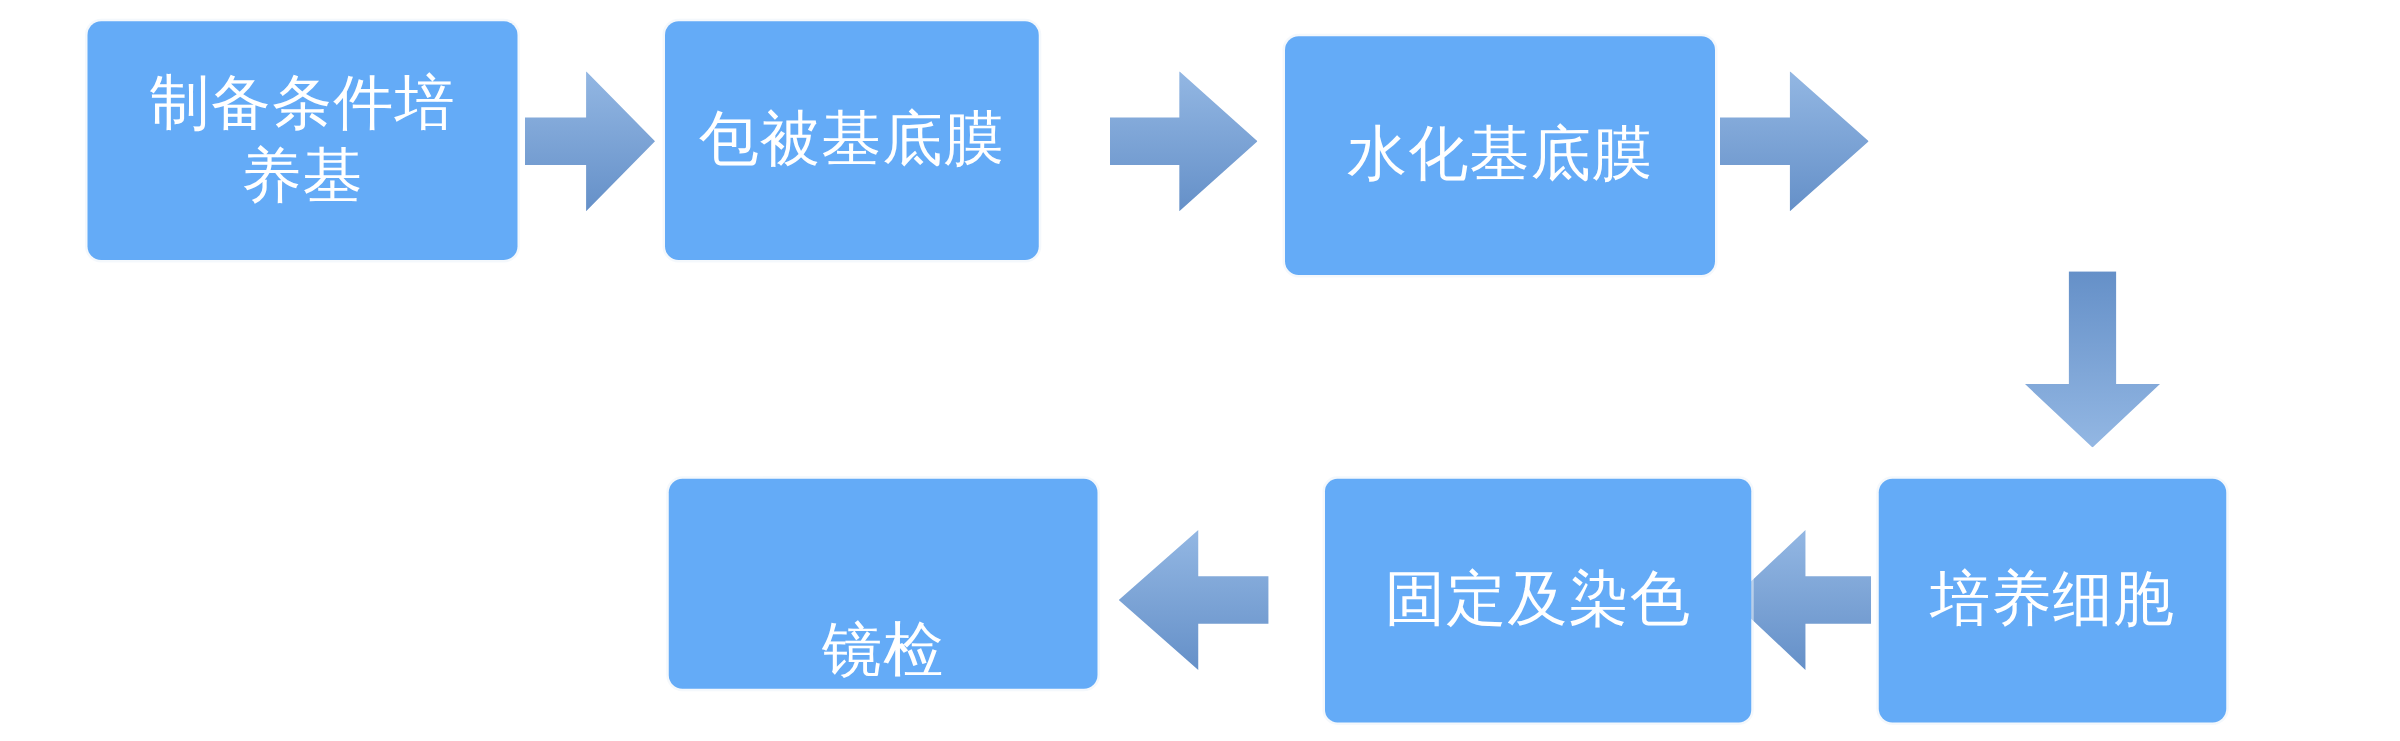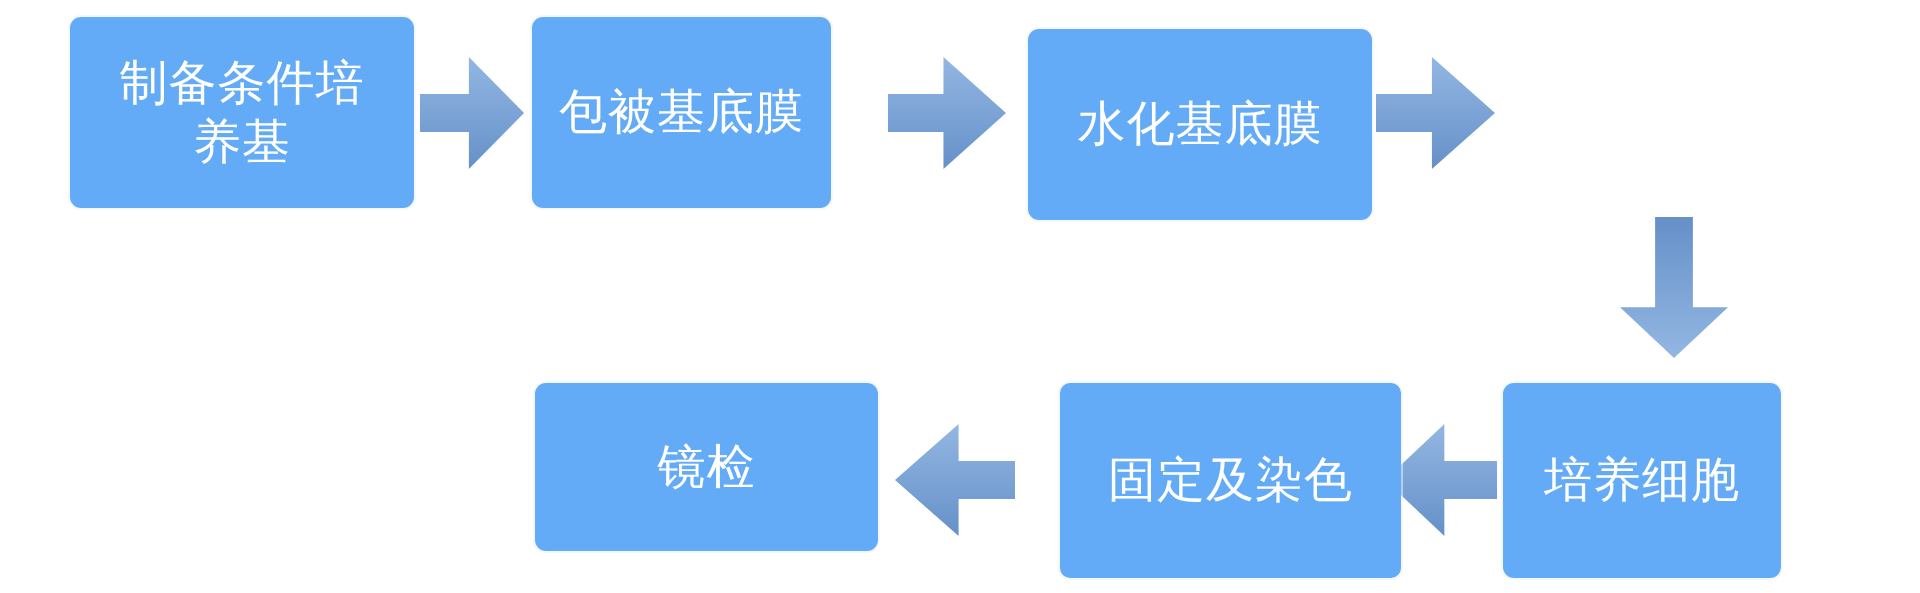--- a/index.html
+++ b/index.html
@@ -50,21 +50,21 @@
     clip-path: polygon(32.5% 0%, 67.5% 0%, 67.5% 64%, 100% 64%, 50% 100%, 0% 64%, 32.5% 64%);
   }
   
   .n1 { left: 70px;   top: 17px;  width: 344px; height: 191px; }
   .n2 { left: 532px;  top: 17px;  width: 299px; height: 191px; justify-content: center; }
   .n3 { left: 1028px; top: 17px;  width: 344px; height: 191px; margin-top: 12px; }
   .n4 { left: 1503px; top: 17px;  width: 342px; height: 191px; }
   
   .n5 { left: 1503px; top: 383px; width: 278px; height: 195px; }
   .n6 { left: 1060px; top: 383px; width: 341px; height: 195px; border-radius: 10px; }
-  .n7 { left: 535px;  top: 383px; width: 343px; height: 168px; }
+  .n7 { left: 535px;  top: 383px; width: 343px; height: 168px; align-items: flex-end; }
   
   .a1 { left: 420px;  top: 57px;  width: 104px; height: 112px; }
   .a2 { left: 888px;  top: 57px;  width: 118px; height: 112px; }
   .a3 { left: 1376px; top: 57px;  width: 119px; height: 112px; }
   .a4 { left: 1620px; top: 217px; width: 108px; height: 141px; }
   .a5 { left: 1385px; top: 424px; width: 112px; height: 112px; }
   .a6 { left: 895px;  top: 424px; width: 120px; height: 112px; }
 </style>
 </head>
 <body>

